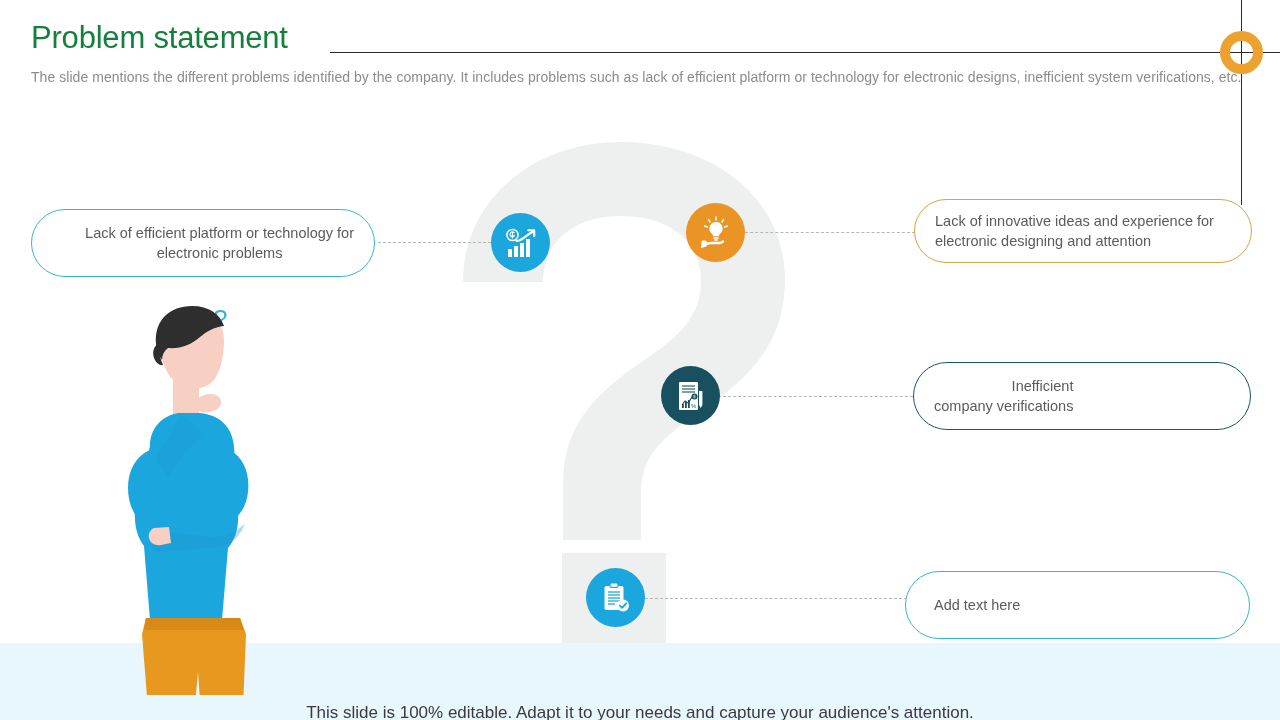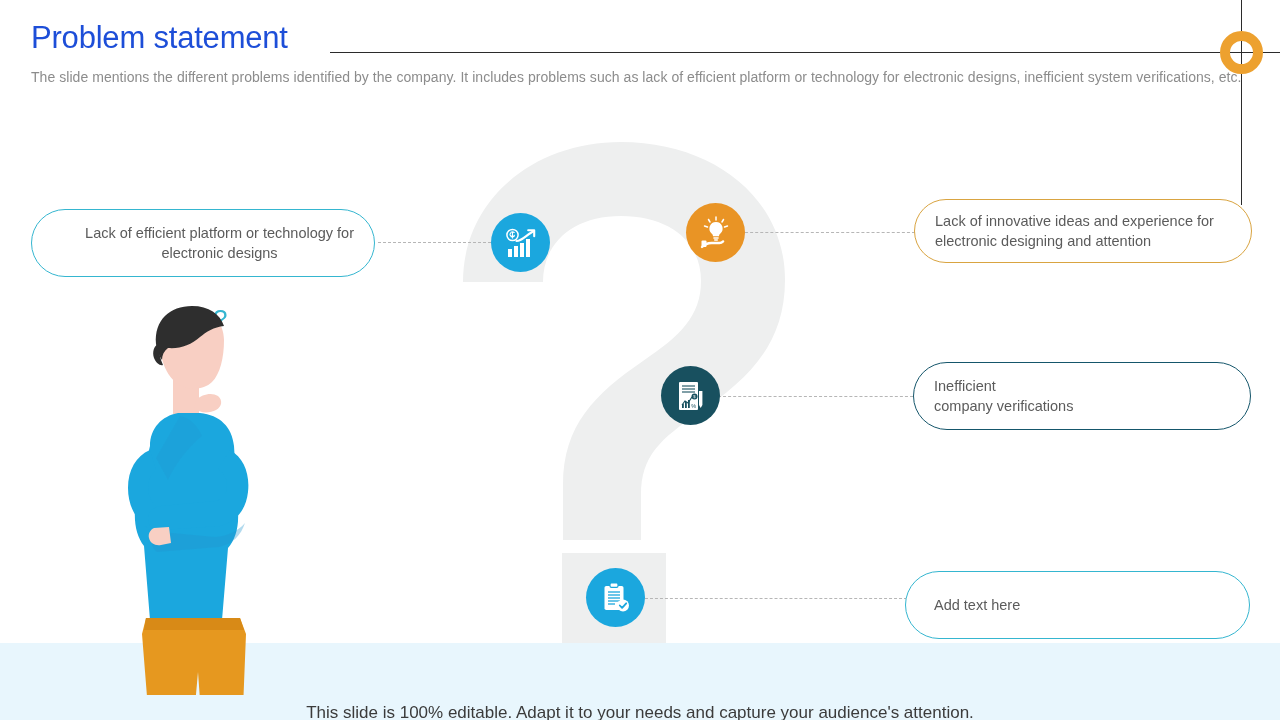--- a/index.html
+++ b/index.html
@@ -20,21 +20,21 @@
   .floor-band {
     position: absolute; left: 0; top: 643px;
     width: 1280px; height: 77px;
     background: #e8f6fd;
   }
 
   
   .title {
     position: absolute; left: 31px; top: 20px;
     font-size: 31px; font-weight: 400;
-    color: #1d4ed8; letter-spacing: -0.2px;
+    color: #15803d; letter-spacing: -0.2px;
     white-space: nowrap;
   }
   .title-rule {
     position: absolute; left: 330px; top: 52px;
     width: 950px; height: 1px;
     background: #2b2b2b;
   }
   .vert-rule {
     position: absolute; left: 1241px; top: 0;
     width: 1px; height: 205px;
@@ -94,21 +94,21 @@
   }
   .box-2 {
     left: 914px; top: 199px; width: 338px; height: 64px;
     border: 1.6px solid #d9a441; border-radius: 34px;
     justify-content: flex-start; text-align: left;
     padding: 0 16px 0 20px;
   }
   .box-3 {
     left: 913px; top: 362px; width: 338px; height: 68px;
     border: 1.6px solid #15566b; border-radius: 34px;
-    justify-content: flex-start; text-align: left;
+    justify-content: flex-start; text-align: right;
     padding: 0 16px 0 20px;
   }
   .box-4 {
     left: 905px; top: 564px; width: 345px; height: 68px;
     border: 1.6px solid #35b6d0; border-radius: 34px;
     justify-content: flex-start; text-align: left;
     padding: 0 16px 0 28px;
     margin-top: 7px;
   }
   .box-line { display: block; }
@@ -226,21 +226,21 @@
         <line x1="9" y1="23" x2="16" y2="23"></line>
       </g>
       <circle cx="24" cy="24.5" r="6" fill="#ffffff"></circle>
       <path d="M20.8 24.5 l2.3 2.4 4.1-4.6" fill="none" stroke="#1ba7de" stroke-width="1.8" stroke-linecap="round" stroke-linejoin="round"></path>
     </svg>
   </div>
 
   <div class="box box-1">
     <div>
       <span class="box-line">Lack of efficient platform or technology for</span>
-      <span class="box-line">electronic designs</span>
+      <span class="box-line">electronic problems</span>
     </div>
   </div>
 
   <div class="box box-2">
     <div>
       <span class="box-line">Lack of innovative ideas and experience for</span>
       <span class="box-line">electronic designing and attention</span>
     </div>
   </div>
 

